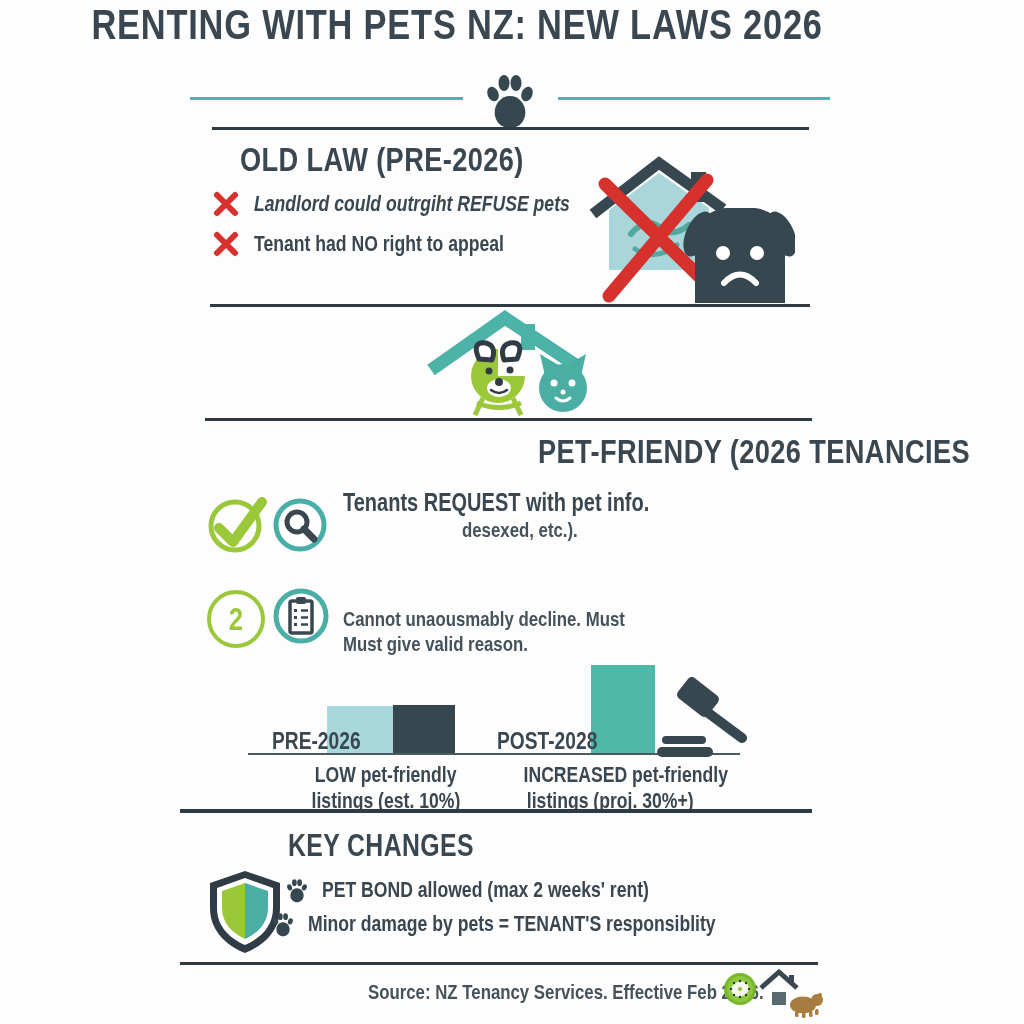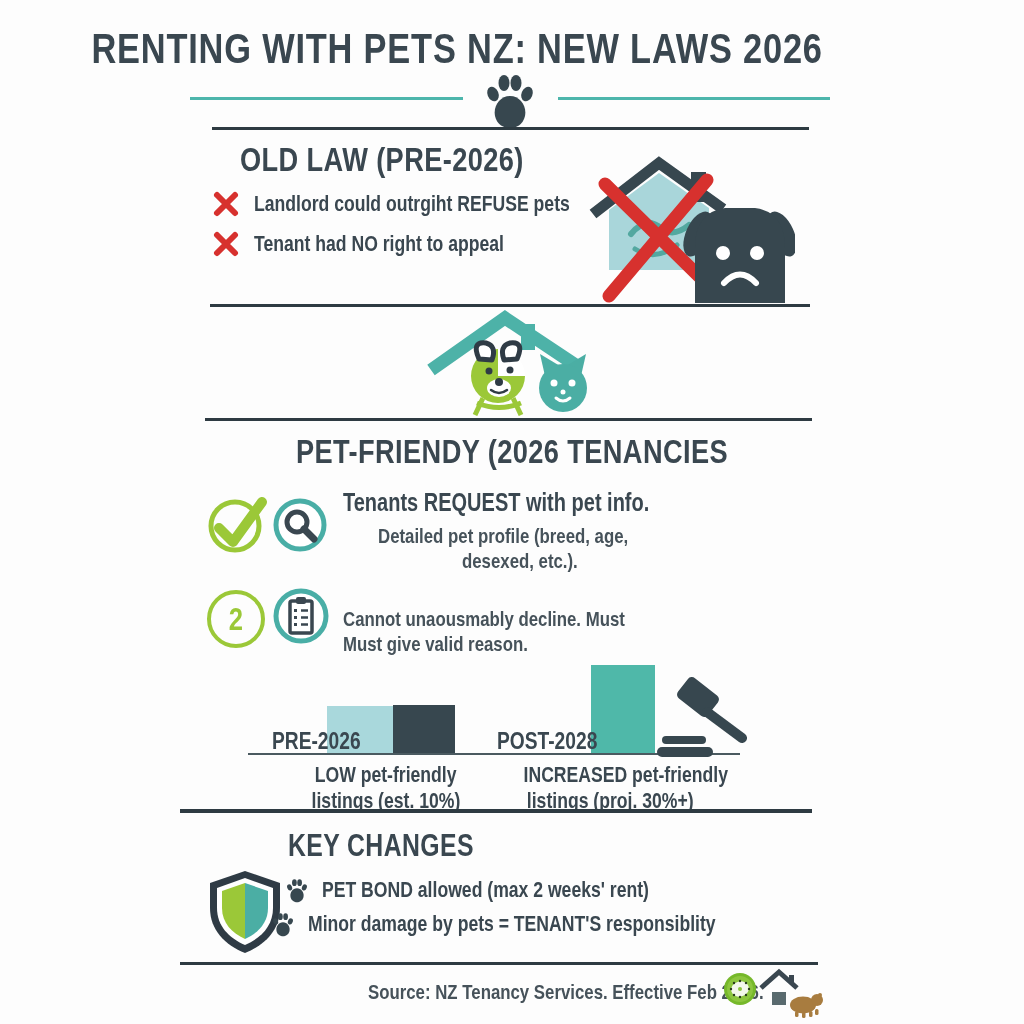--- a/index.html
+++ b/index.html
@@ -5,21 +5,21 @@
   html,body{margin:0;padding:0;background:#ffffff;}
   #stage{
     position:relative;width:1024px;height:1024px;background:#fdfdfd;overflow:hidden;
     font-family:"Liberation Sans","DejaVu Sans",sans-serif;color:#37474F;
   }
   .abs{position:absolute;}
   .cnd{display:inline-block;transform:scaleX(.8);transform-origin:0 50%;white-space:nowrap;}
   .cndc{display:inline-block;transform:scaleX(.8);transform-origin:50% 50%;white-space:nowrap;}
   .rule{position:absolute;background:#2e3b42;}
   .rule-teal{position:absolute;background:#4DB6AC;height:3px;}
-  .title-wrap{left:0;top:24px;width:820px;text-align:center;}
+  .title-wrap{left:0;top:0;width:820px;text-align:center;}
   .title{font-size:43px;font-weight:bold;letter-spacing:1px;color:#3a4750;}
   .sec-h{font-size:34px;font-weight:bold;letter-spacing:.5px;color:#3a4750;}
   .bullet-row{position:absolute;display:flex;align-items:center;gap:14px;}
   .bullet-txt{font-size:22px;font-weight:bold;color:#3a4750;}
   .step-title{font-size:25px;font-weight:bold;color:#3a4750;}
   .step-detail{font-size:21px;font-weight:bold;color:#46525a;line-height:25px;}
   .num-circle{
     width:50px;height:50px;border:4px solid #9BC838;border-radius:50%;
     display:flex;align-items:center;justify-content:center;
     color:#9BC838;font-size:32px;font-weight:bold;
@@ -51,21 +51,21 @@
       <path d="M28 26 C38 26 45 36 43 46 C41 55 34 58 28 58 C22 58 15 55 13 46 C11 36 18 26 28 26 Z"></path>
     </g>
   </svg>
 
   <div class="rule" style="left:212px;top:127px;width:597px;height:3px;"></div>
 
   <div class="abs" style="left:240px;top:140px;">
     <span class="cnd sec-h">OLD LAW (PRE-2026)</span>
   </div>
 
-  <div class="bullet-row" style="left:212px;top:190px;">
+  <div class="bullet-row" style="left:212px;top:190px;font-style:italic;">
     <svg width="28" height="28" viewBox="0 0 28 28">
       <path d="M5 5 L23 23 M23 5 L5 23" stroke="#D7312E" stroke-width="6" stroke-linecap="round" fill="none"></path>
     </svg>
     <span class="cnd bullet-txt">Landlord could outrgiht REFUSE pets</span>
   </div>
 
   <div class="bullet-row" style="left:212px;top:230px;">
     <svg width="28" height="28" viewBox="0 0 28 28">
       <path d="M5 5 L23 23 M23 5 L5 23" stroke="#D7312E" stroke-width="6" stroke-linecap="round" fill="none"></path>
     </svg>
@@ -110,37 +110,36 @@
     <polygon points="156,68 161,46 141,58" fill="#4BAEA4"></polygon>
     <circle cx="138" cy="80" r="24" fill="#4BAEA4"></circle>
     <circle cx="129" cy="75" r="3.5" fill="#ffffff"></circle>
     <circle cx="147" cy="75" r="3.5" fill="#ffffff"></circle>
     <circle cx="138" cy="84" r="2.5" fill="#ffffff"></circle>
     <path d="M131 90 Q138 96 145 90" stroke="#ffffff" stroke-width="3" fill="none" stroke-linecap="round"></path>
   </svg>
 
   <div class="rule" style="left:205px;top:418px;width:607px;height:3px;"></div>
 
-  <div class="abs" style="left:0;top:432px;width:1024px;text-align:center;">
+  <div class="abs" style="left:0;top:432px;width:1024px;text-align:right;">
     <span class="cndc sec-h">PET-FRIENDY (2026 TENANCIES</span>
   </div>
 
   <div class="abs" style="left:205px;top:488px;">
     <svg class="abs" style="left:0;top:6px;overflow:visible;" width="60" height="60" viewBox="0 0 60 60">
       <circle cx="30" cy="32" r="24" stroke="#9BC838" stroke-width="5" fill="none"></circle>
       <path d="M14 34 L28 48 L57 8" stroke="#9BC838" stroke-width="10" fill="none" stroke-linecap="round" stroke-linejoin="round"></path>
     </svg>
     <svg class="abs" style="left:66px;top:8px;" width="58" height="58" viewBox="0 0 58 58">
       <circle cx="29" cy="29" r="24" stroke="#49AEA6" stroke-width="5" fill="#ffffff"></circle>
       <circle cx="26" cy="26" r="10" stroke="#3A4750" stroke-width="5" fill="none"></circle>
       <line x1="33" y1="33" x2="43" y2="43" stroke="#3A4750" stroke-width="7" stroke-linecap="round"></line>
     </svg>
     <div class="abs" style="left:138px;top:0;text-align:center;">
       <div><span class="cnd step-title">Tenants REQUEST with pet info.</span></div>
-      <div style="margin-top:6px;"><span class="cnd step-detail">Detailed pet profile (breed, age,</span></div>
       <div><span class="cnd step-detail">desexed, etc.).</span></div>
     </div>
   </div>
 
   <div class="abs" style="left:205px;top:582px;">
     <div class="abs num-circle" style="left:2px;top:8px;">
       <span class="cndc">2</span>
     </div>
     <svg class="abs" style="left:66px;top:4px;" width="60" height="60" viewBox="0 0 60 60">
       <circle cx="30" cy="30" r="25" stroke="#49AEA6" stroke-width="5" fill="#ffffff"></circle>

